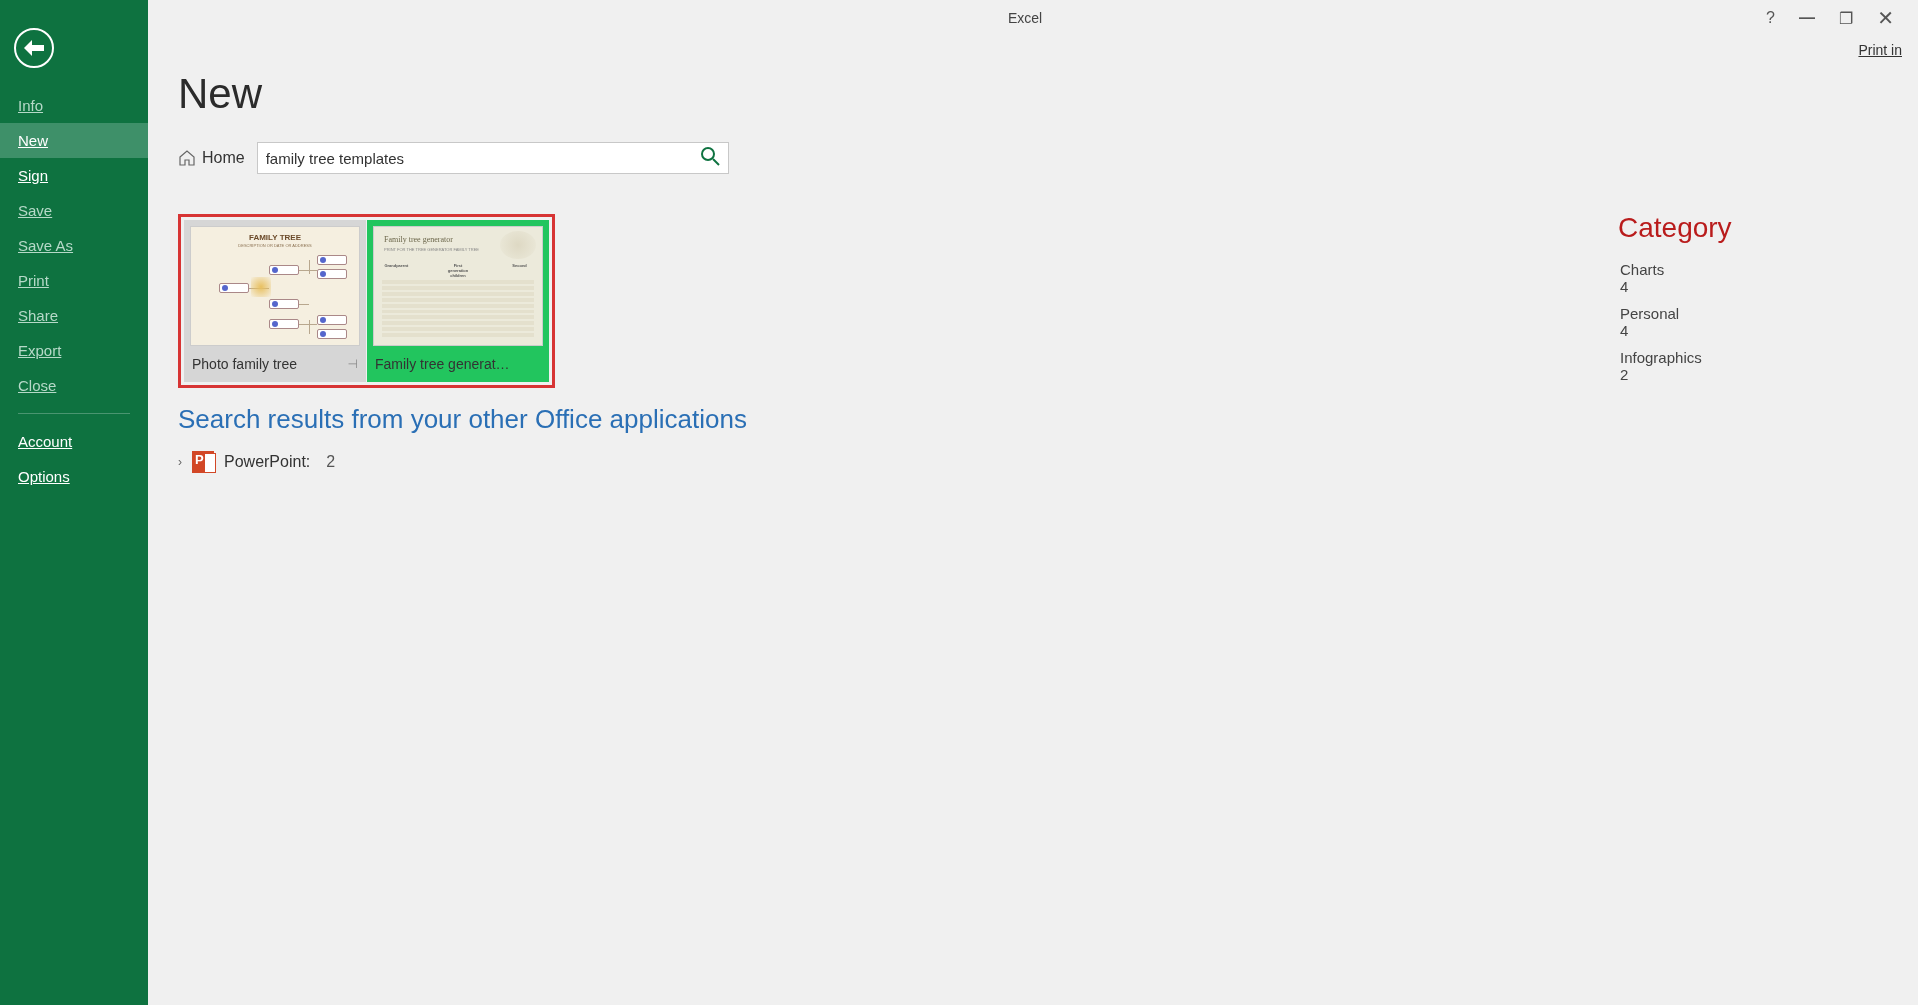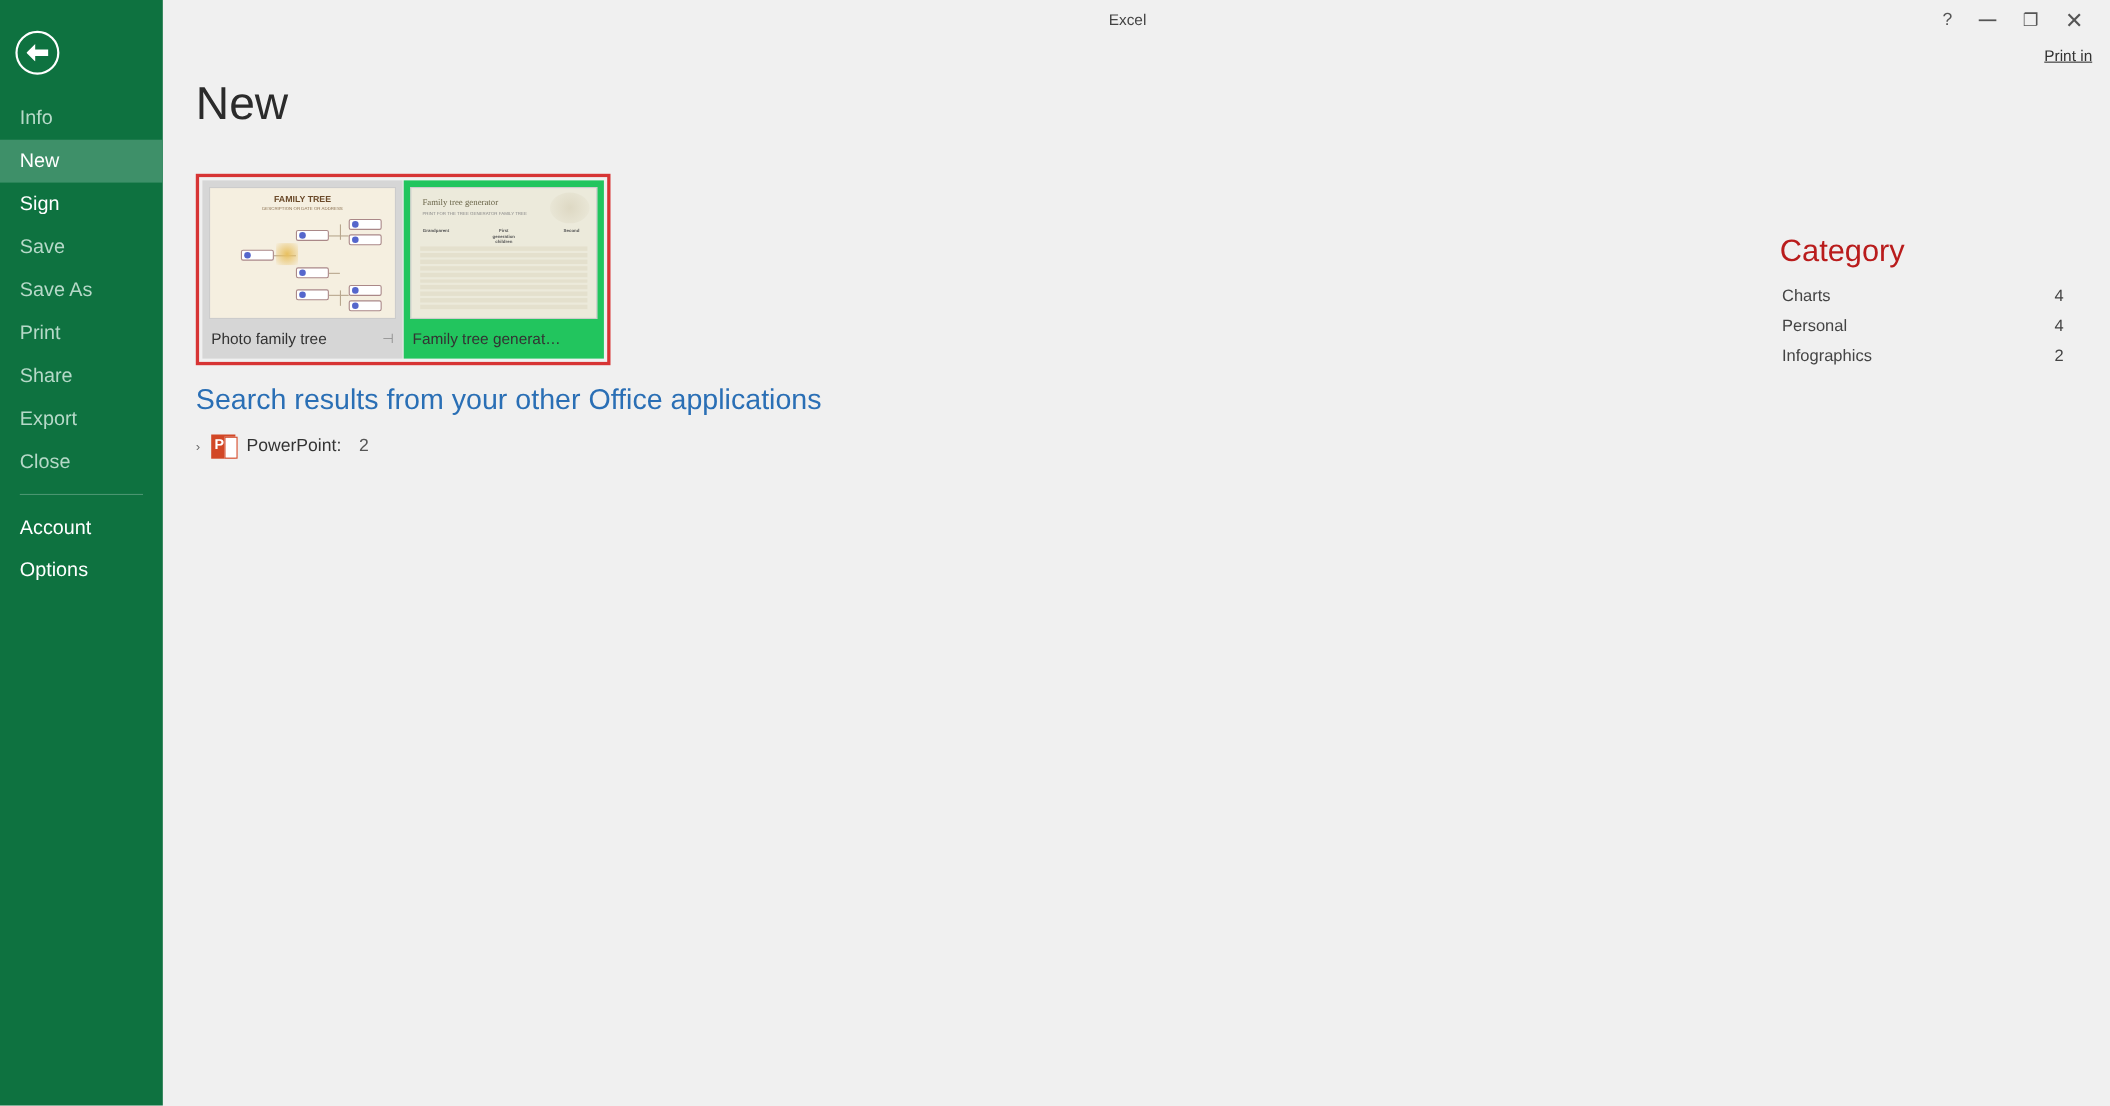--- a/index.html
+++ b/index.html
@@ -2,21 +2,21 @@
 <html><head>
 <meta charset="utf-8">
 <style>
 * { margin: 0; padding: 0; box-sizing: border-box; font-family: "Segoe UI", "Segoe UI Light", Arial, sans-serif; }
 body { width: 1918px; height: 1005px; background: #f0f0f0; overflow: hidden; position: relative; }
 
 .sidebar { position: absolute; left: 0; top: 0; width: 148px; height: 100%; background: #0e7240; color: #fff; }
 .back-btn { width: 40px; height: 40px; border: 2px solid #fff; border-radius: 50%; margin: 28px 0 20px 14px; display: flex; align-items: center; justify-content: center; cursor: pointer; }
 .back-btn svg { fill: #fff; }
 .nav { display: flex; flex-direction: column; }
-.nav-item { padding: 9px 18px; font-size: 18px; color: #b6d9c8; cursor: pointer; }
+.nav-item { padding: 9px 18px; font-size: 15px; color: #b6d9c8; cursor: pointer; text-decoration: underline; }
 .nav-item.enabled { color: #fff; }
 .nav-item.active { background: #3e9069; color: #fff; }
 .nav-sep { height: 1px; background: rgba(255,255,255,0.25); margin: 10px 18px; }
 
 .titlebar { position: absolute; top: 0; left: 148px; right: 16px; height: 36px; display: flex; align-items: center; }
 .app-title { position: absolute; left: 50%; transform: translateX(-50%); font-size: 14px; color: #444; }
 .win-controls { position: absolute; right: 8px; top: 6px; display: flex; gap: 24px; align-items: center; color: #555; }
 .win-controls span { cursor: pointer; font-size: 16px; }
 .signin { position: absolute; right: 16px; top: 42px; font-size: 14px; color: #333; text-decoration: underline; cursor: pointer; }
 
@@ -56,21 +56,21 @@
 .other-results { margin-top: 16px; }
 .other-title { font-size: 26px; font-weight: 400; color: #2a6fb5; margin-bottom: 16px; }
 .other-item { display: flex; align-items: center; gap: 10px; font-size: 16px; color: #333; cursor: pointer; }
 .chevron { color: #666; font-size: 12px; }
 .pp-icon { width: 22px; height: 22px; background: #d24726; position: relative; }
 .pp-icon::before { content: "P"; position: absolute; left: 3px; top: 1px; color: #fff; font-size: 13px; font-weight: bold; }
 .pp-icon::after { content: ""; position: absolute; right: -2px; top: 2px; width: 10px; height: 18px; background: #fff; border: 1px solid #d24726; }
 
 .category-panel { position: absolute; right: 40px; top: 142px; width: 260px; }
 .cat-title { font-size: 28px; font-weight: 400; color: #b91c1c; margin-bottom: 12px; }
-.cat-row { display: flex; justify-content: space-between; padding: 5px 2px; font-size: 15px; color: #444; cursor: pointer; }
+.cat-row { display: flex; justify-content: space-between; padding: 5px 2px; font-size: 15px; color: #444; cursor: pointer; flex-direction: column; }
 </style>
 </head>
 <body>
 
 <div class="sidebar">
   <div class="back-btn">
     <svg width="20" height="16" viewBox="0 0 20 16">
         <path d="M8 0 L0 8 L8 16 L8 11 L20 11 L20 5 L8 5 Z"></path>
       </svg>
   </div>
@@ -99,20 +99,37 @@
     <span style="font-weight:bold;">—</span>
     <span>❐</span>
     <span style="font-size:20px;">✕</span>
   </div>
 </div>
 <div class="signin">Print in</div>
 
 <div class="content">
   <div class="page-title">New</div>
 
+  <div class="breadcrumb-row">
+    <div class="home-link">
+      <svg width="18" height="16" viewBox="0 0 18 16">
+          <path d="M2 7 L9 1 L16 7 L16 15 L11 15 L11 10 L7 10 L7 15 L2 15 Z" stroke-width="1.2"></path>
+        </svg>
+      <span>Home</span>
+    </div>
+    <div class="search-box">
+      <input type="text" value="family tree templates" style="">
+      <span class="search-icon">
+        <svg width="20" height="20" viewBox="0 0 20 20" fill="none" stroke="#0e7240" stroke-width="2">
+            <circle cx="8" cy="8" r="6"></circle>
+            <line x1="13" y1="13" x2="19" y2="19"></line>
+          </svg>
+      </span>
+    </div>
+  </div>
 
   <div class="results-area">
     <div class="templates-col">
       <div class="templates-row" id="templates-row">
           <div class="template-card selected">
             <div class="template-thumb">
               <div class="thumb1-title">FAMILY TREE</div>
               <div class="thumb1-sub">DESCRIPTION OR DATE OR ADDRESS</div>
               <div class="node" style="left:126px;top:28px;">
                 <span class="dot"></span>

